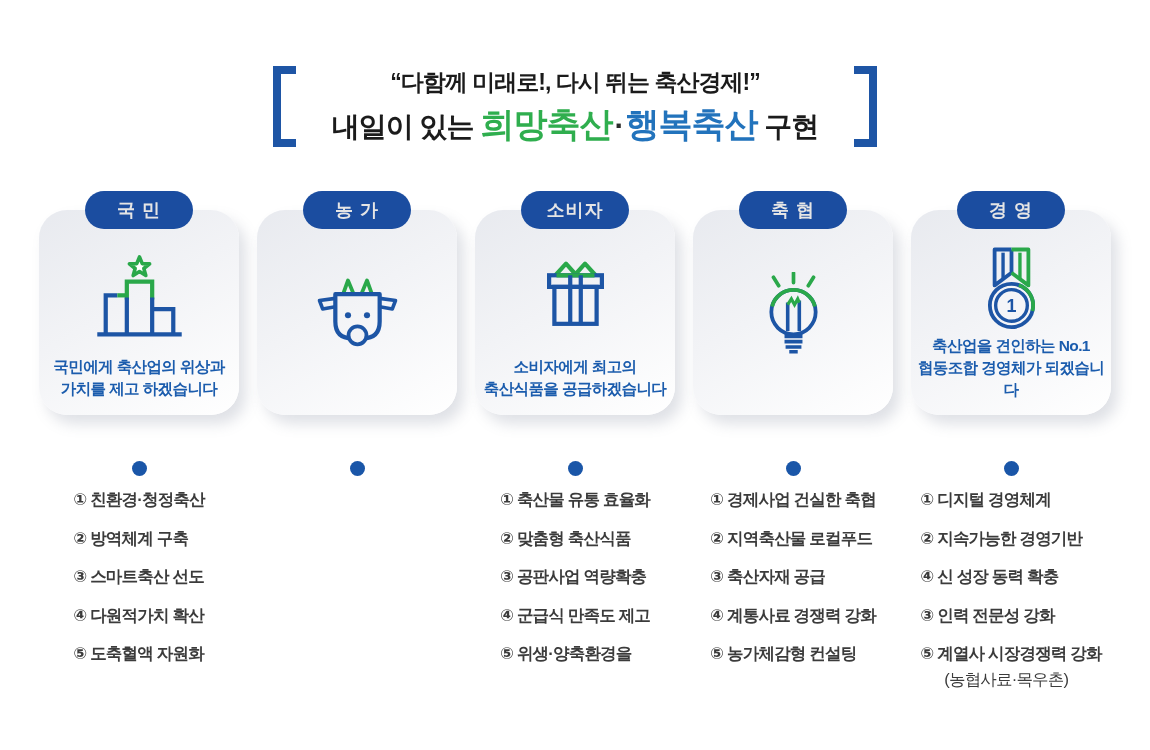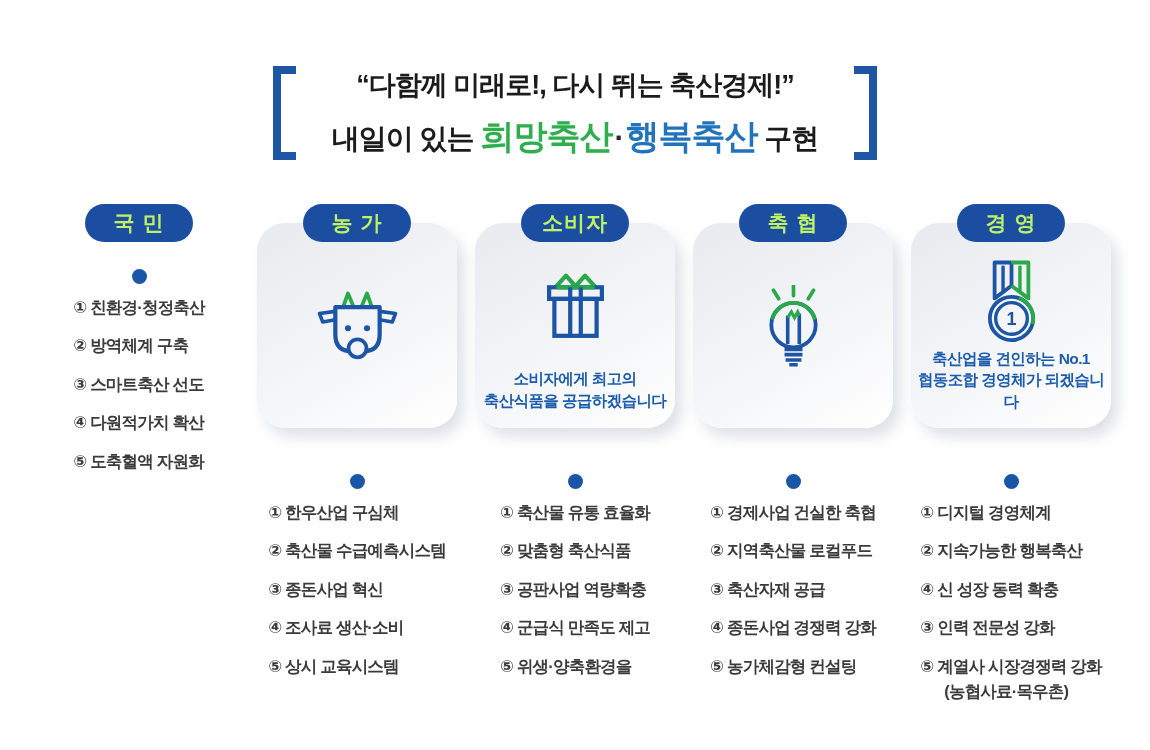--- a/index.html
+++ b/index.html
@@ -4,43 +4,43 @@
 <style>
   html,body{margin:0;padding:0;background:#fff;}
   .page{width:1150px;height:750px;background:#ffffff;position:relative;overflow:hidden;
         font-family:"Liberation Sans","DejaVu Sans",sans-serif;}
   
   .header{display:flex;justify-content:center;align-items:stretch;padding-top:66px;}
   .bracket{width:15px;align-self:stretch;}
   .bracket-left{border:8px solid #1e55a5;border-right:none;margin-right:30px;}
   .bracket-right{border:8px solid #1e55a5;border-left:none;margin-left:30px;}
   .header-text{text-align:center;padding:2px 6px;}
-  .h-line1{font-size:27px;font-weight:700;color:#1b1b1b;letter-spacing:-1px;line-height:1.3;}
+  .h-line1{font-size:23px;font-weight:700;color:#1b1b1b;letter-spacing:-1px;line-height:1.3;}
   .h-line1 .heavy{font-weight:900;}
-  .h-line2{font-size:28px;font-weight:800;color:#1b1b1b;letter-spacing:-1px;margin-top:12px;line-height:1.25;}
+  .h-line2{font-size:28px;font-weight:800;color:#1b1b1b;letter-spacing:-1px;margin-top:5px;line-height:1.25;}
   .h-line2 .green-word{color:#2fae4e;font-size:34px;font-weight:900;}
   .h-line2 .blue-word{color:#2273bc;font-size:34px;font-weight:900;}
   .h-line2 .sep{color:#2b2b2b;font-size:30px;font-weight:900;padding:0 2px;}
   
   .columns{display:flex;justify-content:center;gap:18px;margin-top:44px;}
   .column{width:200px;display:flex;flex-direction:column;align-items:center;}
   .badge{min-width:108px;height:38px;box-sizing:border-box;padding:0 18px;border-radius:19px;
-         background:#1b4da0;color:#bef264;font-size:21px;font-weight:800;letter-spacing:1px;
+         background:#1b4da0;color:#e5e5e5;font-size:18px;font-weight:800;letter-spacing:1px;
          display:flex;align-items:center;justify-content:center;position:relative;z-index:2;
          margin-bottom:-19px;}
   .card{width:200px;height:205px;box-sizing:border-box;border-radius:28px;
         background:linear-gradient(150deg,#e8eaef 0%,#f2f3f6 45%,#ffffff 100%);
         box-shadow:7px 9px 14px rgba(110,120,140,0.22);
         display:flex;flex-direction:column;align-items:center;padding-top:30px;padding-bottom:16px;}
   .icon-wrap{flex:1;display:flex;align-items:center;justify-content:center;}
   .desc{font-size:15.5px;font-weight:700;color:#1b5cad;line-height:1.4;text-align:center;letter-spacing:-0.6px;}
   .dot{width:15px;height:15px;border-radius:50%;background:#1a56a8;margin-top:46px;}
   .list{margin-top:13px;text-align:left;}
   .item{font-size:16.5px;font-weight:700;color:#3b3b3b;letter-spacing:-0.8px;margin-bottom:16.5px;white-space:nowrap;}
-  .item-sub{font-size:16.5px;font-weight:700;color:#3b3b3b;letter-spacing:-0.8px;
+  .item-sub{font-size:16.5px;font-weight:400;color:#3b3b3b;letter-spacing:-0.8px;
             margin-top:-13px;padding-left:24px;white-space:nowrap;}
   svg{display:block;}
 </style>
 </head>
 <body>
 
 <div class="page">
 
   <div class="header">
     <div class="bracket bracket-left"></div>
@@ -48,20 +48,34 @@
       <div class="h-line1"><span class="heavy">“다함께 미래로!</span><span>, 다시 뛰는 </span><span class="heavy">축산경제!”</span></div>
       <div class="h-line2"><span>내일이 있는 </span><span class="green-word">희망축산</span><span class="sep">·</span><span class="blue-word">행복축산</span><span> 구현</span></div>
     </div>
     <div class="bracket bracket-right"></div>
   </div>
 
   <div class="columns">
 
     <div class="column">
       <div class="badge">국 민</div>
+      <div class="card">
+        <div class="icon-wrap">
+          <svg width="95" height="95" viewBox="0 0 90 90">
+            <path d="M45,5.5 L47.6,12 L54.6,12.2 L49.1,16.6 L51,23.2 L45,19.4 L39,23.2 L40.9,16.6 L35.4,12.2 L42.4,12 Z" fill="#ffffff" stroke="#2aa84a" stroke-width="3.4" stroke-linejoin="round"></path>
+            <path d="M13,79 V42 H24" fill="none" stroke="#1d55a5" stroke-width="4"></path>
+            <path d="M24,42 H33" fill="none" stroke="#2aa84a" stroke-width="4"></path>
+            <path d="M33,46 V29 H57 V46" fill="none" stroke="#2aa84a" stroke-width="4"></path>
+            <path d="M33,44 V79 M57,44 V79" fill="none" stroke="#1d55a5" stroke-width="4"></path>
+            <path d="M57,55 H77 V79" fill="none" stroke="#1d55a5" stroke-width="4"></path>
+            <path d="M5,79 H85" fill="none" stroke="#1d55a5" stroke-width="4"></path>
+          </svg>
+        </div>
+        <div class="desc"><span>국민에게 축산업의 위상과</span><br><span>가치를 제고 하겠습니다</span></div>
+      </div>
       <div class="dot"></div>
       <div class="list">
         <div class="item">① 친환경·청정축산</div>
         <div class="item">② 방역체계 구축</div>
         <div class="item">③ 스마트축산 선도</div>
         <div class="item">④ 다원적가치 확산</div>
         <div class="item">⑤ 도축혈액 자원화</div>
       </div>
     </div>
 
@@ -75,27 +89,20 @@
             <path d="M24,25 L9,27 L12,35 L24,33" fill="none" stroke="#1d55a5" stroke-width="3.4" stroke-linejoin="round"></path>
             <path d="M66,25 L81,27 L78,35 L66,33" fill="none" stroke="#1d55a5" stroke-width="3.4" stroke-linejoin="round"></path>
             <path d="M24,21 H66 V47 Q66,63 50,63 H40 Q24,63 24,47 Z" fill="none" stroke="#1d55a5" stroke-width="4" stroke-linejoin="round"></path>
             <circle cx="36" cy="41" r="2.9" fill="#1d55a5"></circle>
             <circle cx="54" cy="41" r="2.9" fill="#1d55a5"></circle>
             <circle cx="45" cy="60" r="8.5" fill="#f2f3f6" stroke="#1d55a5" stroke-width="3.6"></circle>
           </svg>
         </div>
       </div>
       <div class="dot"></div>
-      <div class="list">
-        <div class="item">① 한우산업 구심체</div>
-        <div class="item">② 축산물 수급예측시스템</div>
-        <div class="item">③ 종돈사업 혁신</div>
-        <div class="item">④ 조사료 생산·소비</div>
-        <div class="item">⑤ 상시 교육시스템</div>
-      </div>
     </div>
 
     <div class="column">
       <div class="badge">소비자</div>
       <div class="card">
         <div class="icon-wrap">
           <svg width="95" height="95" viewBox="0 0 90 90">
             <path d="M26,23 L36,12 L45,22 L54,12 L64,23" fill="none" stroke="#2aa84a" stroke-width="4" stroke-linejoin="round"></path>
             <rect x="20" y="23" width="50" height="11" fill="none" stroke="#1d55a5" stroke-width="4"></rect>
             <path d="M27,23 H63" fill="none" stroke="#2aa84a" stroke-width="4"></path>
@@ -127,21 +134,21 @@
             <path d="M39.5,31 L43,25.5 L46,31 L49,25.5 L50.5,29" fill="none" stroke="#2aa84a" stroke-width="3"></path>
             <path d="M36.5,61 H53.5 M36.5,66 H53.5 M37.5,71 H52.5 M41,75.5 H49" fill="none" stroke="#1d55a5" stroke-width="3.4"></path>
           </svg>
         </div>
       </div>
       <div class="dot"></div>
       <div class="list">
         <div class="item">① 경제사업 건실한 축협</div>
         <div class="item">② 지역축산물 로컬푸드</div>
         <div class="item">③ 축산자재 공급</div>
-        <div class="item">④ 종돈사업 경쟁력 강화</div>
+        <div class="item">④ 계통사료 경쟁력 강화</div>
         <div class="item">⑤ 농가체감형 컨설팅</div>
       </div>
     </div>
 
     <div class="column">
       <div class="badge">경 영</div>
       <div class="card">
         <div class="icon-wrap">
           <svg width="95" height="95" viewBox="0 0 90 90">
             <path d="M45,9 L29,9 L29,43 L45,31 L45,9" fill="none" stroke="#1d55a5" stroke-width="3.6" stroke-linejoin="round"></path>
@@ -152,21 +159,21 @@
             <circle cx="45" cy="62" r="15" fill="none" stroke="#1d55a5" stroke-width="3.2"></circle>
             <path d="M52,42.7 A20.5,20.5 0 0 1 64.8,67.3" fill="none" stroke="#2aa84a" stroke-width="3.6"></path>
             <text x="45" y="68.5" text-anchor="middle" font-size="17" font-weight="bold" fill="#1d55a5">1</text>
           </svg>
         </div>
         <div class="desc"><span>축산업을 견인하는 No.1</span><br><span>협동조합 경영체가 되겠습니다</span></div>
       </div>
       <div class="dot"></div>
       <div class="list">
         <div class="item">① 디지털 경영체계</div>
-        <div class="item">② 지속가능한 행복축산</div>
+        <div class="item">② 지속가능한 경영기반</div>
         <div class="item">④ 신 성장 동력 확충</div>
         <div class="item">③ 인력 전문성 강화</div>
         <div class="item">⑤ 계열사 시장경쟁력 강화</div>
         <div class="item-sub">(농협사료·목우촌)</div>
       </div>
     </div>
 
   </div>
 </div>
 

